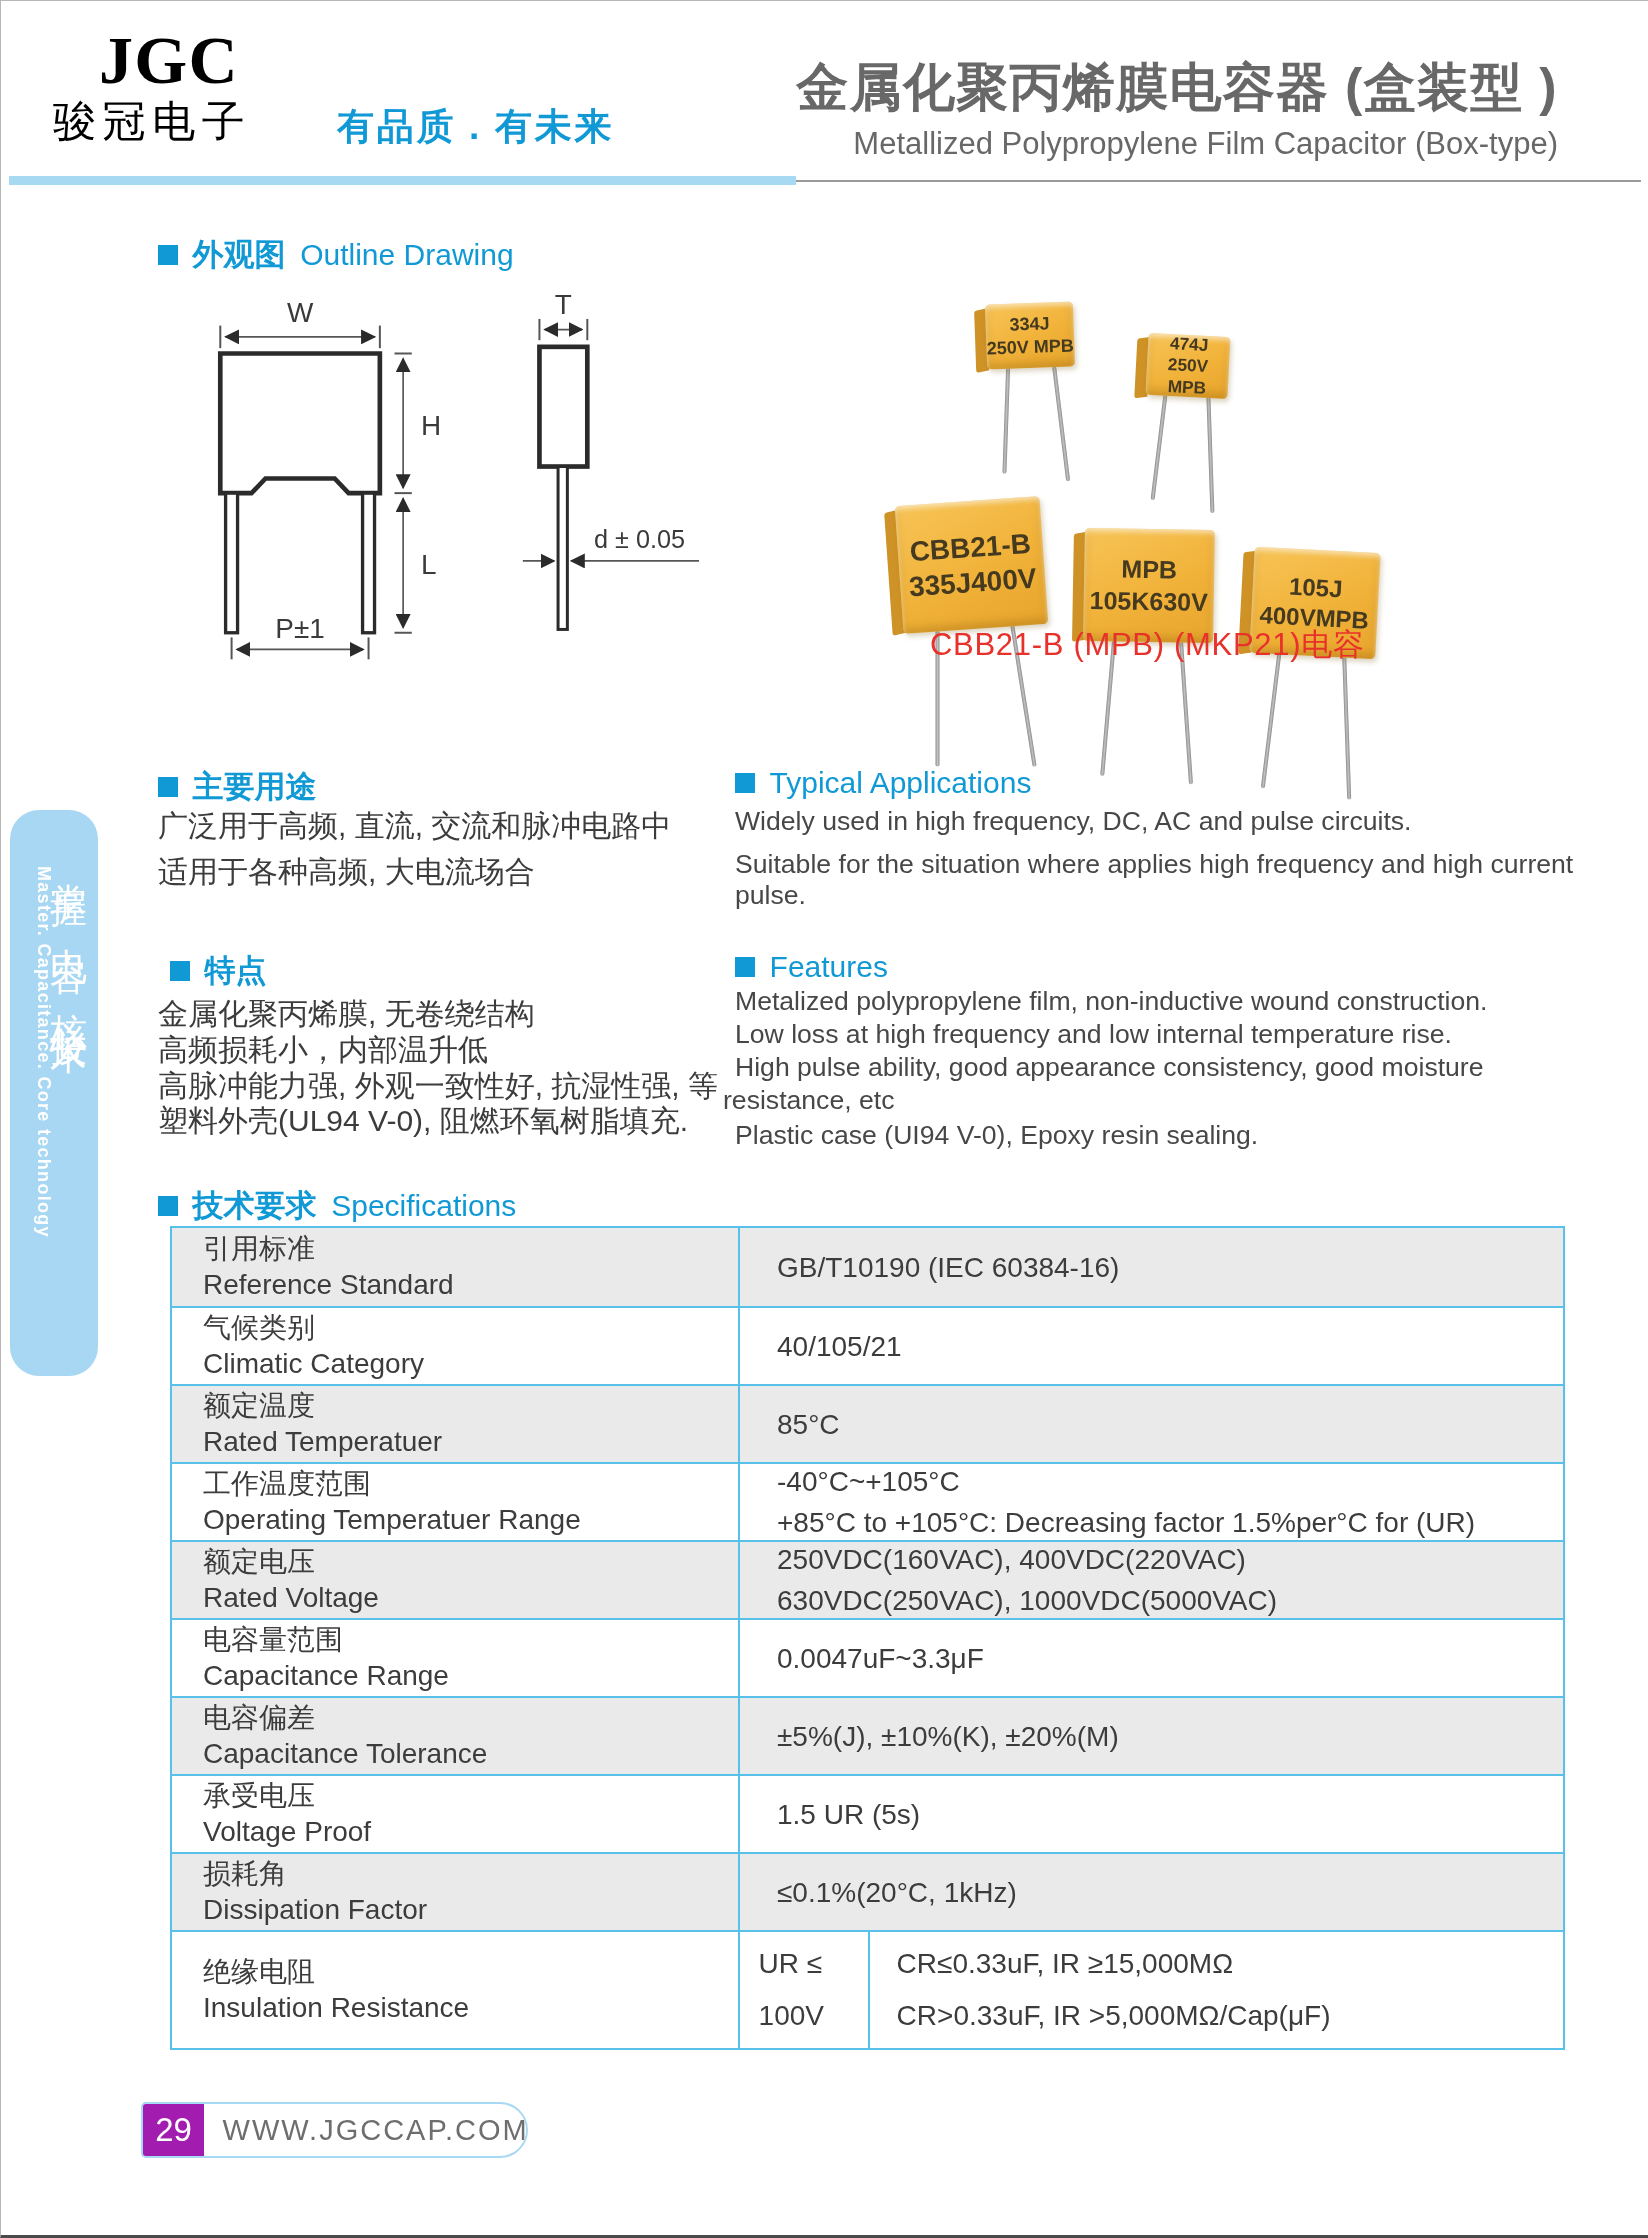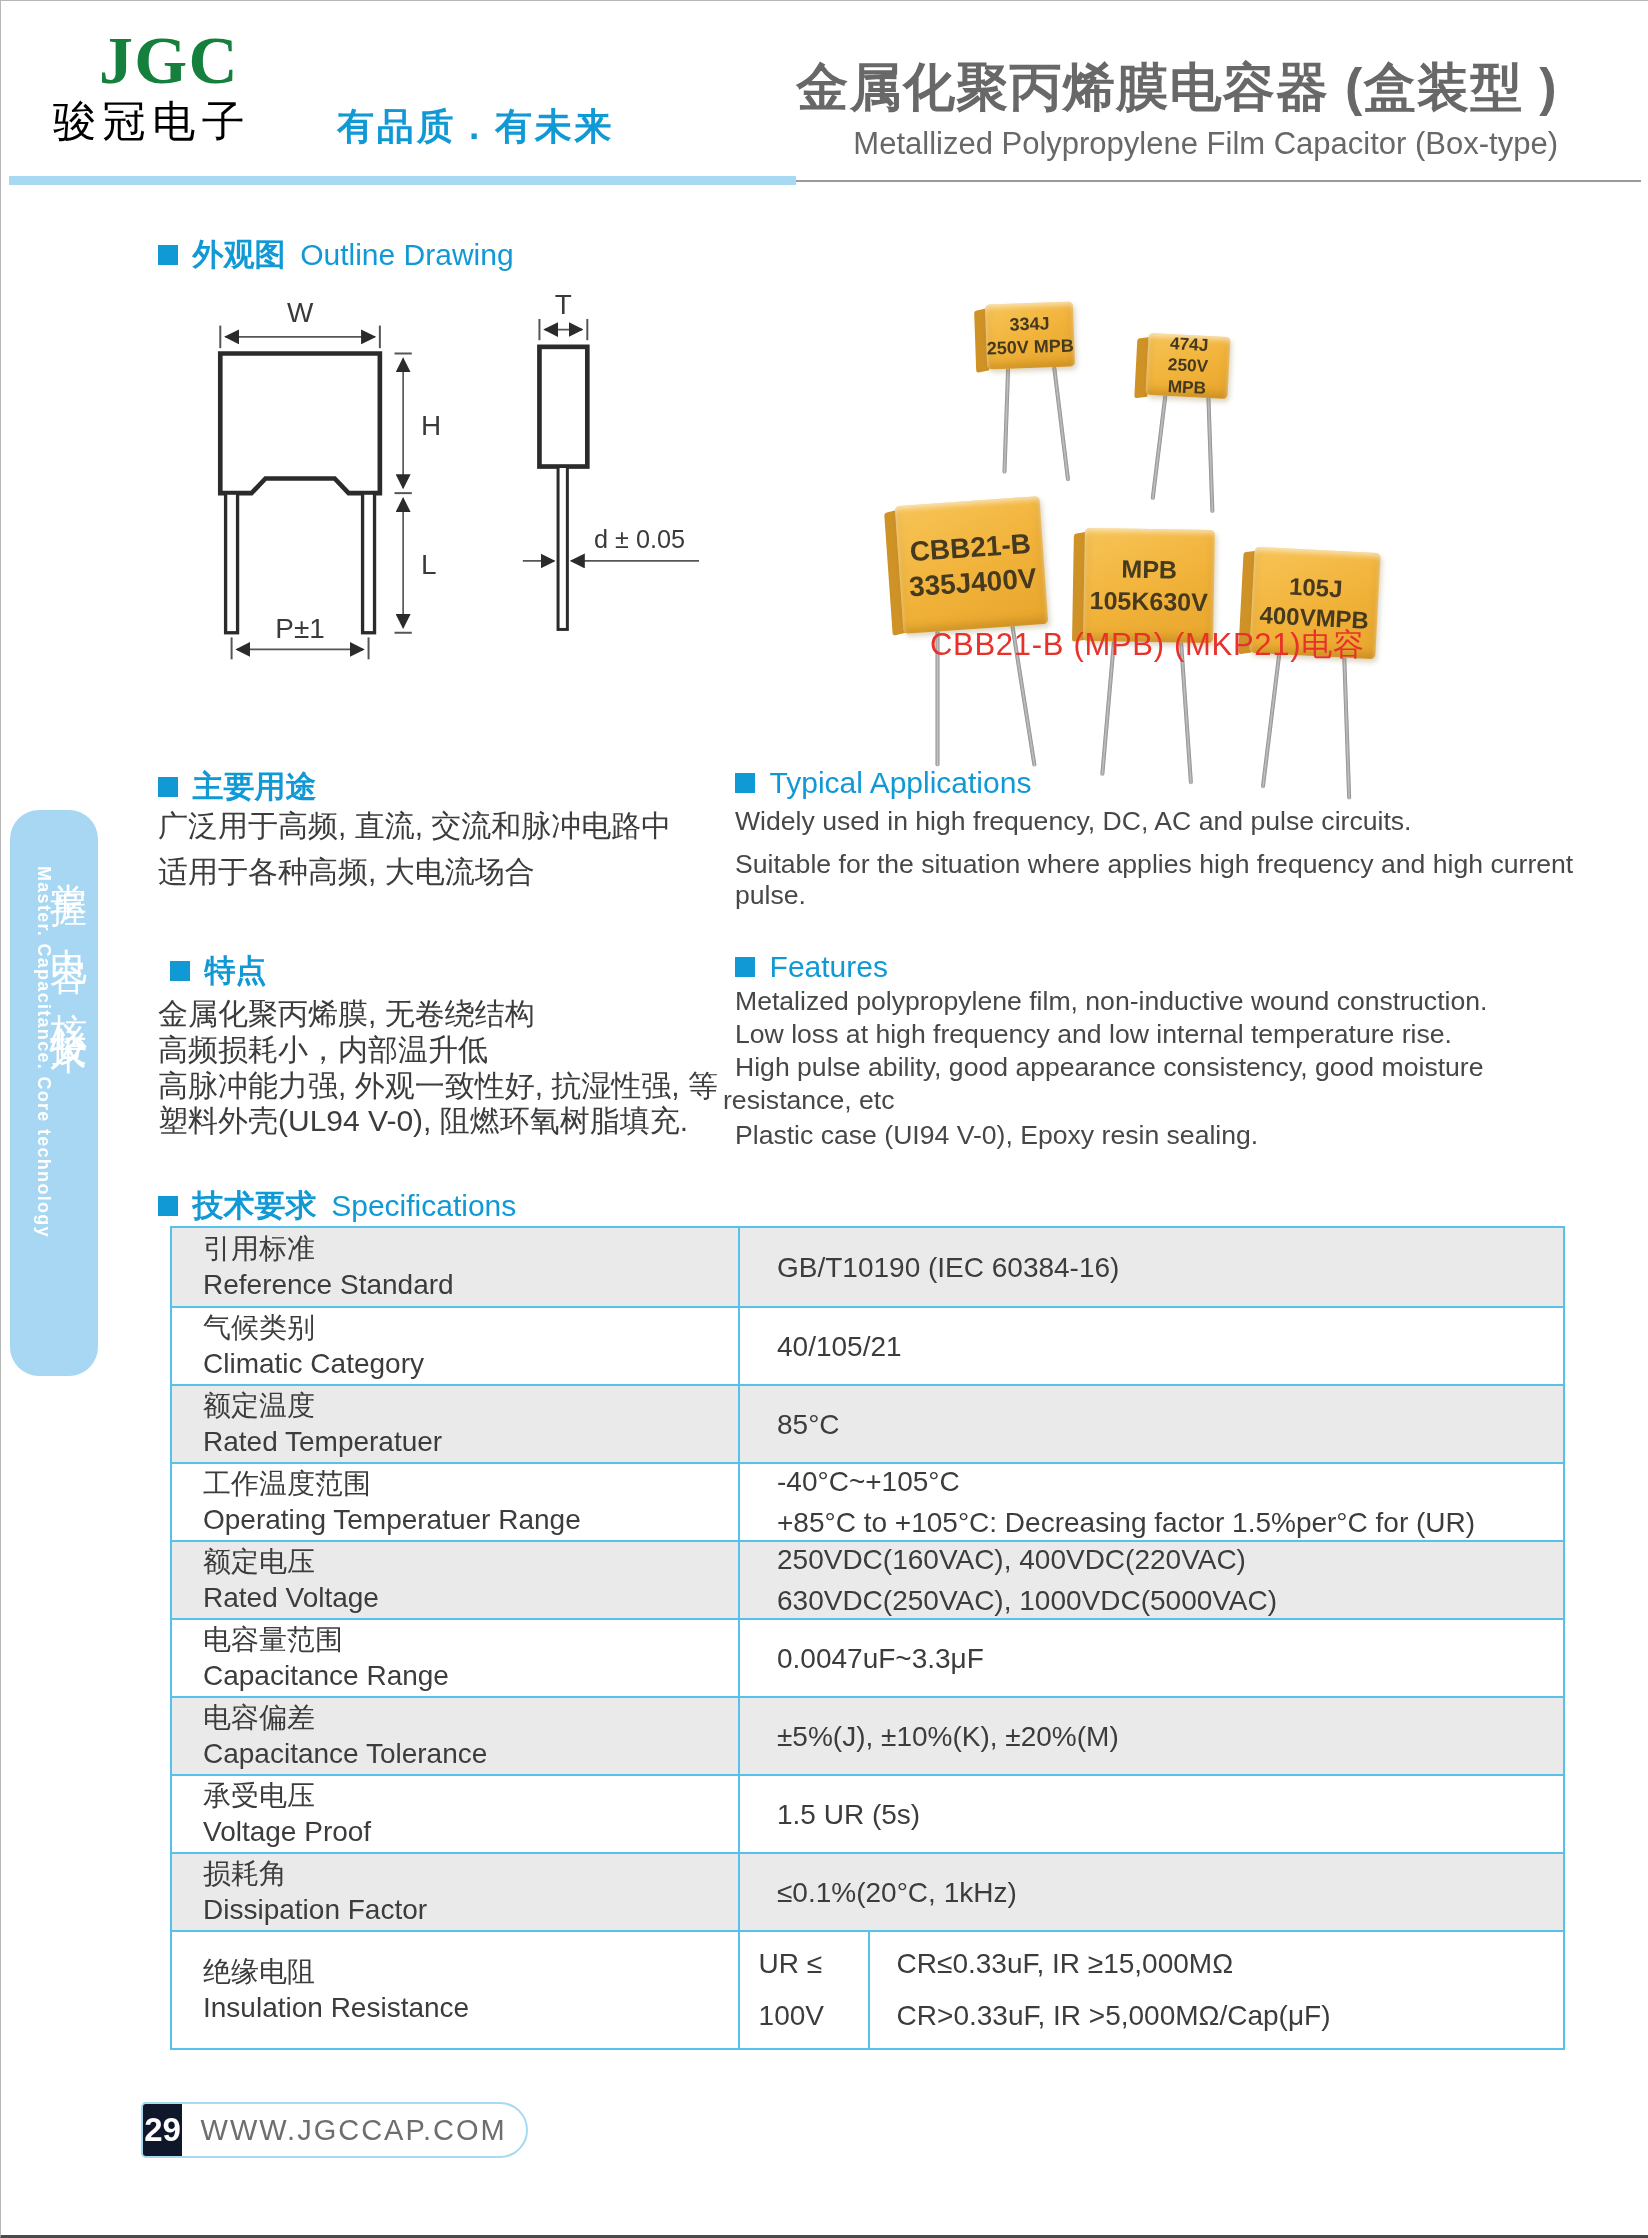--- a/index.html
+++ b/index.html
@@ -4,21 +4,21 @@
 <style>
   * { margin:0; padding:0; box-sizing:border-box; }
   body { background:#9a9a9a; font-family:"Liberation Sans","DejaVu Sans",sans-serif; }
   .page {
     position:relative; width:1649px; height:2239px; background:#ffffff;
     border:1.3px solid #b7b7b7; border-bottom:4.7px solid #4a4a4a; overflow:hidden;
     margin:0 auto;
   }
   
   .logo-jgc { position:absolute; left:98px; top:20px; font-family:"Liberation Serif","DejaVu Serif",serif;
-    font-size:68px; font-weight:bold; color:#15803d; letter-spacing:1.3px; }
+    font-size:68px; font-weight:bold; color:#000000; letter-spacing:1.3px; }
   .logo-cn { position:absolute; left:52px; top:92px; font-size:43px; color:#000000; font-weight:500; letter-spacing:6.6px; }
   .slogan { position:absolute; left:336px; top:101px; font-size:37px; color:#1199d6; font-weight:bold; letter-spacing:2.7px; }
   .title-zh { position:absolute; right:90px; top:52px; font-size:52px; font-weight:bold; color:#686868; letter-spacing:1.3px; }
   .title-en { position:absolute; right:90px; top:125px; font-size:31px; color:#686868; }
   .header-bar-blue { position:absolute; left:8px; top:175px; width:787px; height:9.3px; background:#a7d9f3; }
   .header-line-gray { position:absolute; left:795px; top:179px; width:845px; height:2px; background:#9a9a9a; }
   
   .sec-head { position:absolute; display:flex; align-items:center; gap:14.6px; }
   .sec-sq { width:20px; height:20px; background:#1199d6; flex:0 0 auto; }
   .sec-zh { font-size:31px; font-weight:bold; color:#1199d6; }
@@ -73,21 +73,21 @@
   .spec-row.tall .vline { line-height:52px; }
   
   .sidebar { position:absolute; left:9.3px; top:809px; width:88px; height:566px; background:#a7d7f2; border-radius:29px; }
   .sidebar-zh { position:absolute; right:5.3px; top:44px; writing-mode:vertical-rl; text-orientation:upright;
     font-size:37px; color:#ffffff; font-weight:500; letter-spacing:8px; }
   .sidebar-en { position:absolute; left:22.6px; top:56px; writing-mode:vertical-rl;
     font-size:18px; color:#ffffff; font-weight:bold; letter-spacing:1.3px; }
   
   .footer-pill { position:absolute; left:140px; top:2101px; width:387px; height:56px;
     border:2px solid #a7d9f3; border-radius:5.3px 31px 31px 5.3px; display:flex; align-items:center; overflow:hidden; background:#fff; }
-  .page-num { width:39px; height:100%; background:#0f172a; color:#ffffff; font-size:33px; font-weight:bold;
+  .page-num { width:61px; height:100%; background:#a21caf; color:#ffffff; font-size:33px; font-weight:normal;
     display:flex; align-items:center; justify-content:center; flex:0 0 auto; }
   .site-url { font-size:29px; color:#6e6e6e; letter-spacing:2px; margin-left:18.6px; }
 </style>
 </head>
 <body>
 
 <div class="page">
 
   <div class="logo-jgc">JGC</div>
   <div class="logo-cn">骏冠电子</div>

